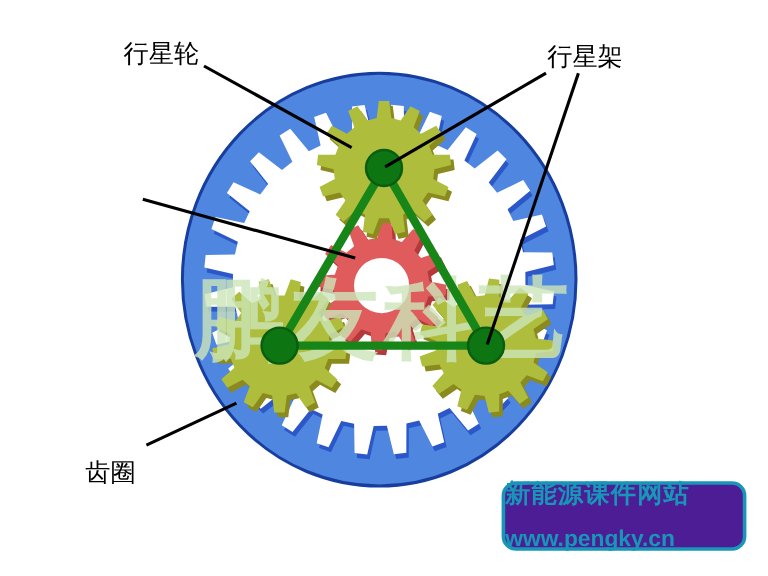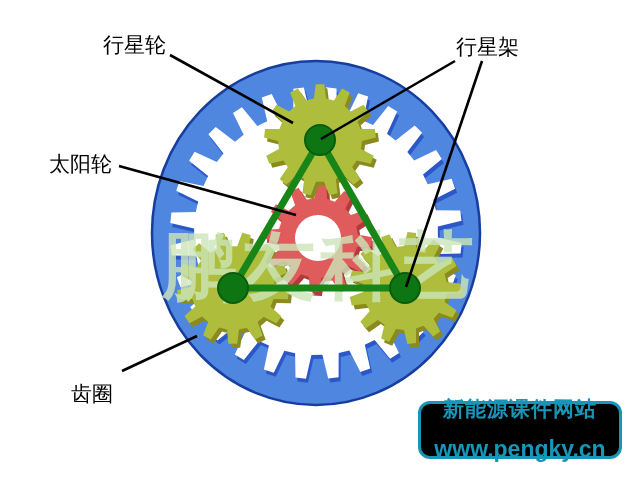--- a/index.html
+++ b/index.html
@@ -7,24 +7,24 @@
          font-family:"Liberation Sans","DejaVu Sans",sans-serif;}
   .stage svg{position:absolute;left:0;top:0;}
   .diagram-label{position:absolute;font-size:21px;color:#000;white-space:nowrap;
                  font-family:"Liberation Sans","DejaVu Sans",sans-serif;}
   #lbl-planet{left:103px;top:31px;}
   #lbl-carrier{left:456px;top:33px;}
   #lbl-sun{left:49px;top:150px;}
   #lbl-ring{left:71px;top:380px;}
   .site-badge{position:absolute;left:418px;top:401px;width:204px;height:58px;
               border:3px solid #1896B8;border-radius:12px;color:#1896B8;
-              display:flex;flex-direction:column;align-items:center;justify-content:center;
-              box-sizing:border-box;line-height:1.12;font-weight:bold;background:#000000;}
+              display:flex;flex-direction:column;justify-content:center;
+              box-sizing:border-box;line-height:1.12;font-weight:bold;background:#4c1d95;}
   .site-badge .l1{font-size:21px;letter-spacing:1px;}
-  .site-badge .l2{font-size:23px;margin-top:16px;}
+  .site-badge .l2{font-size:19px;margin-top:16px;}
 </style>
 </head>
 <body>
 
 <div class="stage">
 
   <svg id="diagram" width="640" height="480" viewBox="0 0 640 480">
     <g id="layer-ring">
         <ellipse cx="316" cy="233" rx="164" ry="172" fill="#4F86E0" stroke="#173E9E" stroke-width="2.5"></ellipse>
         <path d="M322.6 115.1L328.0 91.3L338.5 92.4L338.9 116.8L349.6 119.2L360.2 97.2L370.1 100.6L365.1 124.5L375.0 129.1L390.2 110.1L399.2 115.6L389.0 137.8L397.6 144.5L416.7 129.4L424.1 136.7L409.3 156.0L416.2 164.6L438.1 154.0L443.8 162.9L425.0 178.4L429.8 188.2L453.6 182.8L457.1 192.7L435.4 203.7L437.9 214.3L462.2 214.4L463.5 224.8L439.8 230.6L439.9 241.6L463.7 247.0L462.6 257.5L438.2 257.9L435.8 268.6L457.8 279.2L454.4 289.1L430.5 284.1L425.9 294.0L444.9 309.2L439.4 318.2L417.2 308.0L410.5 316.6L425.6 335.7L418.3 343.1L399.0 328.3L390.4 335.2L401.0 357.1L392.1 362.8L376.6 344.0L366.8 348.8L372.2 372.6L362.3 376.1L351.3 354.4L340.7 356.9L340.6 381.2L330.2 382.5L324.4 358.8L313.4 358.9L308.0 382.7L297.5 381.6L297.1 357.2L286.4 354.8L275.8 376.8L265.9 373.4L270.9 349.5L261.0 344.9L245.8 363.9L236.8 358.4L247.0 336.2L238.4 329.5L219.3 344.6L211.9 337.3L226.7 318.0L219.8 309.4L197.9 320.0L192.2 311.1L211.0 295.6L206.2 285.8L182.4 291.2L178.9 281.3L200.6 270.3L198.1 259.7L173.8 259.6L172.5 249.2L196.2 243.4L196.1 232.4L172.3 227.0L173.4 216.5L197.8 216.1L200.2 205.4L178.2 194.8L181.6 184.9L205.5 189.9L210.1 180.0L191.1 164.8L196.6 155.8L218.8 166.0L225.5 157.4L210.4 138.3L217.7 130.9L237.0 145.7L245.6 138.8L235.0 116.9L243.9 111.2L259.4 130.0L269.2 125.2L263.8 101.4L273.7 97.9L284.7 119.6L295.3 117.1L295.4 92.8L305.8 91.5L311.6 115.2Z" fill="#2B57C9"></path>
@@ -56,21 +56,20 @@
         <line x1="170" y1="55" x2="293" y2="123" stroke="#000000" stroke-width="2.6"></line>
         <line x1="455" y1="61" x2="321" y2="139" stroke="#000000" stroke-width="2.6"></line>
         <line x1="482" y1="61" x2="406" y2="287" stroke="#000000" stroke-width="2.6"></line>
         <line x1="119" y1="166" x2="296" y2="215" stroke="#000000" stroke-width="2.6"></line>
         <line x1="122" y1="371" x2="197" y2="336" stroke="#000000" stroke-width="2.6"></line>
       </g>
   </svg>
 
   <div class="diagram-label" id="lbl-carrier">行星架</div>
   <div class="diagram-label" id="lbl-planet">行星轮</div>
-  <div class="diagram-label" id="lbl-sun">太阳轮</div>
   <div class="diagram-label" id="lbl-ring">齿圈</div>
 
   <div class="site-badge">
     <div class="l1">新能源课件网站</div>
     <div class="l2">www.pengky.cn</div>
   </div>
 
 </div>
 
 </body></html>

